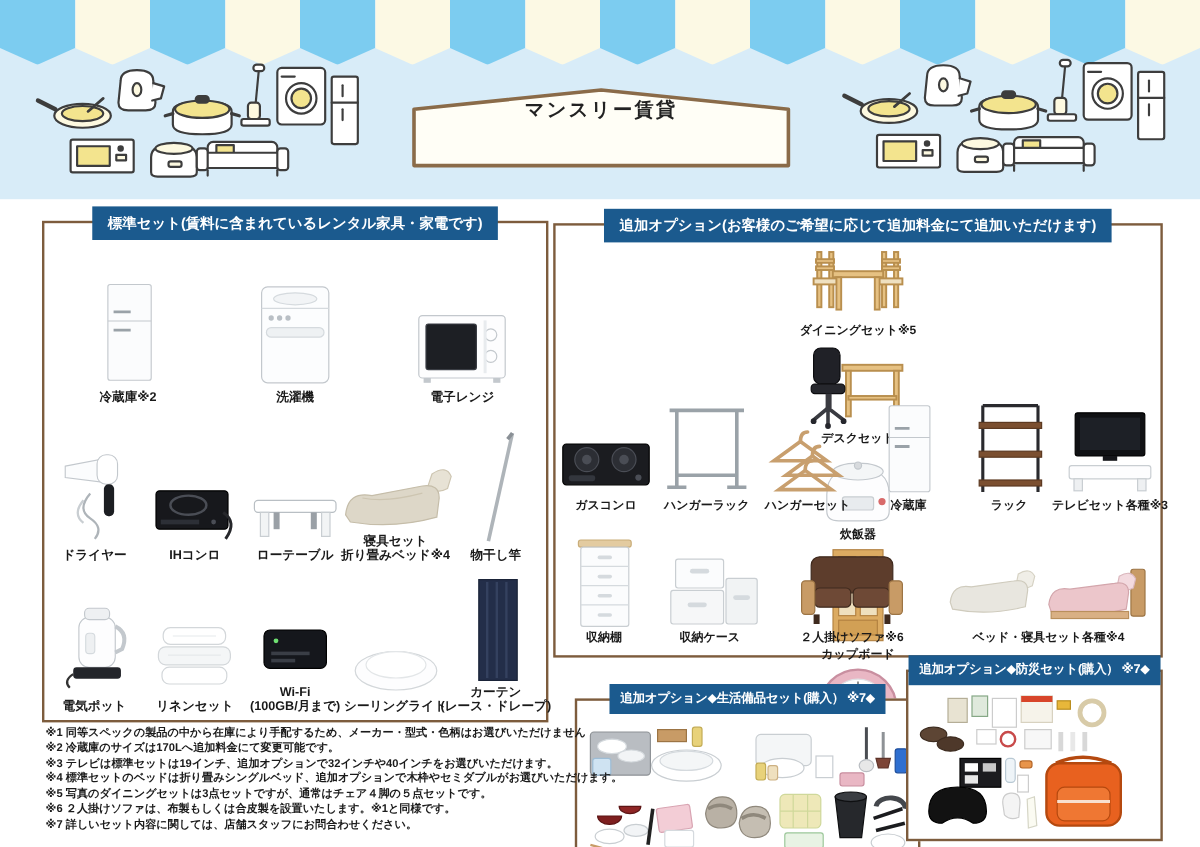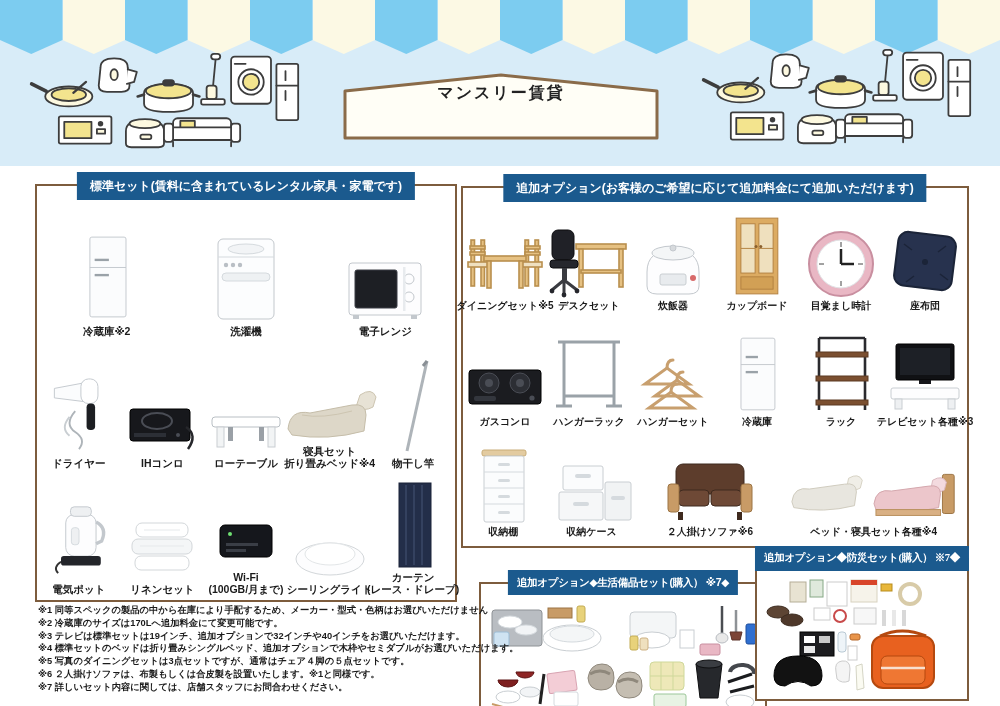--- a/index.html
+++ b/index.html
@@ -32,27 +32,27 @@
   .box-header{
     position:absolute;top:-14px;left:50%;transform:translateX(-50%);
     background:#1b5a8e;color:#fff;font-weight:bold;font-size:12px;
     line-height:1;padding:8px 13px;white-space:nowrap;z-index:3;
   }
   .box-header.sm{font-size:10.5px;padding:7px 9px;letter-spacing:-0.3px;}
 
   .std{left:35px;top:184px;width:418px;height:414px;}
   .opt{left:461px;top:186px;width:504px;height:358px;}
   .buyA{left:479px;top:558px;width:284px;height:139px;margin-top:24px;}
-  .buyB{left:755px;top:558px;width:210px;height:139px;font-family:Liberation Serif, serif;}
+  .buyB{left:755px;top:558px;width:210px;height:139px;}
 
   .prow{display:flex;width:100%;}
   .std .r1{height:146px;padding-top:6px;}
   .std .r2{height:132px;}
   .std .r3{height:126px;}
-  .opt .r1{height:118px;padding-top:6px;}
+  .opt .r1{height:118px;padding-top:6px;flex-direction:column;}
   .opt .r2{height:116px;}
   .opt .r3{height:110px;}
   .cell{flex:1;display:flex;flex-direction:column;align-items:center;justify-content:flex-end;min-width:0;}
   .pic{display:flex;align-items:flex-end;justify-content:center;}
   .pic svg{display:block;}
   .cap{font-size:10.5px;font-weight:bold;text-align:center;line-height:1.2;white-space:nowrap;color:#1a1a1a;}
   .opt .cap{font-size:10px;}
   .cap .l2{display:block;}
   .cap .l2:empty{display:none;}
 

